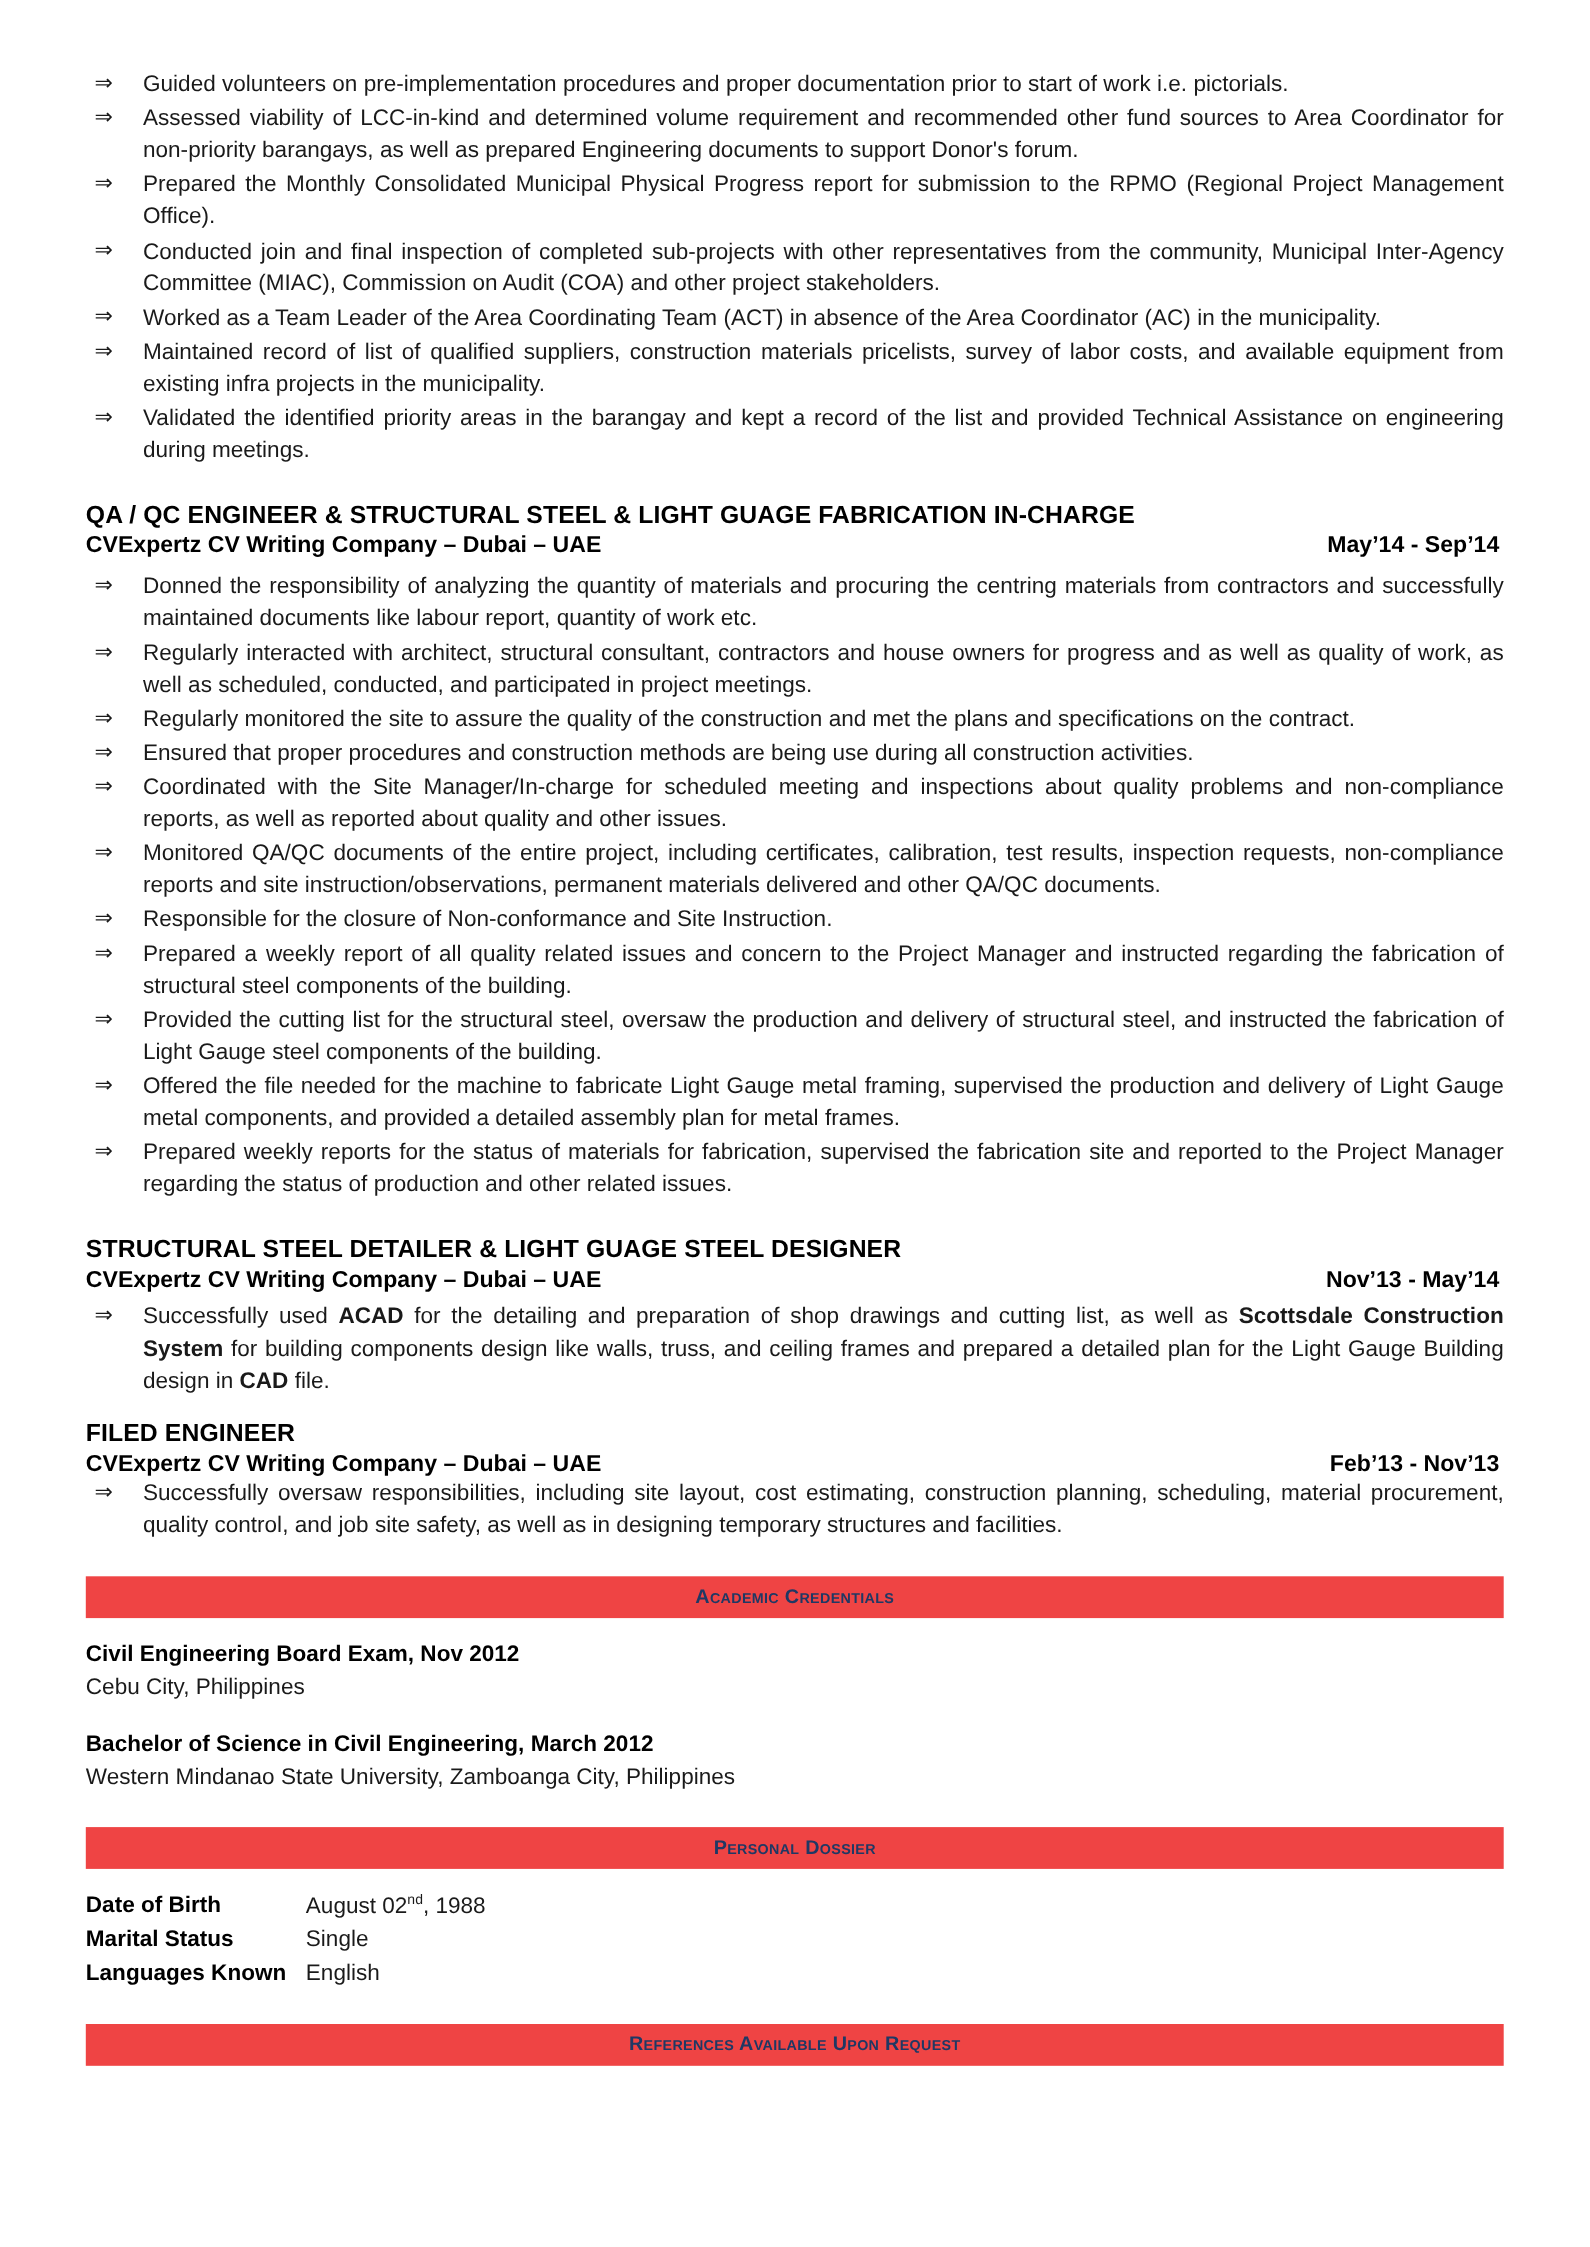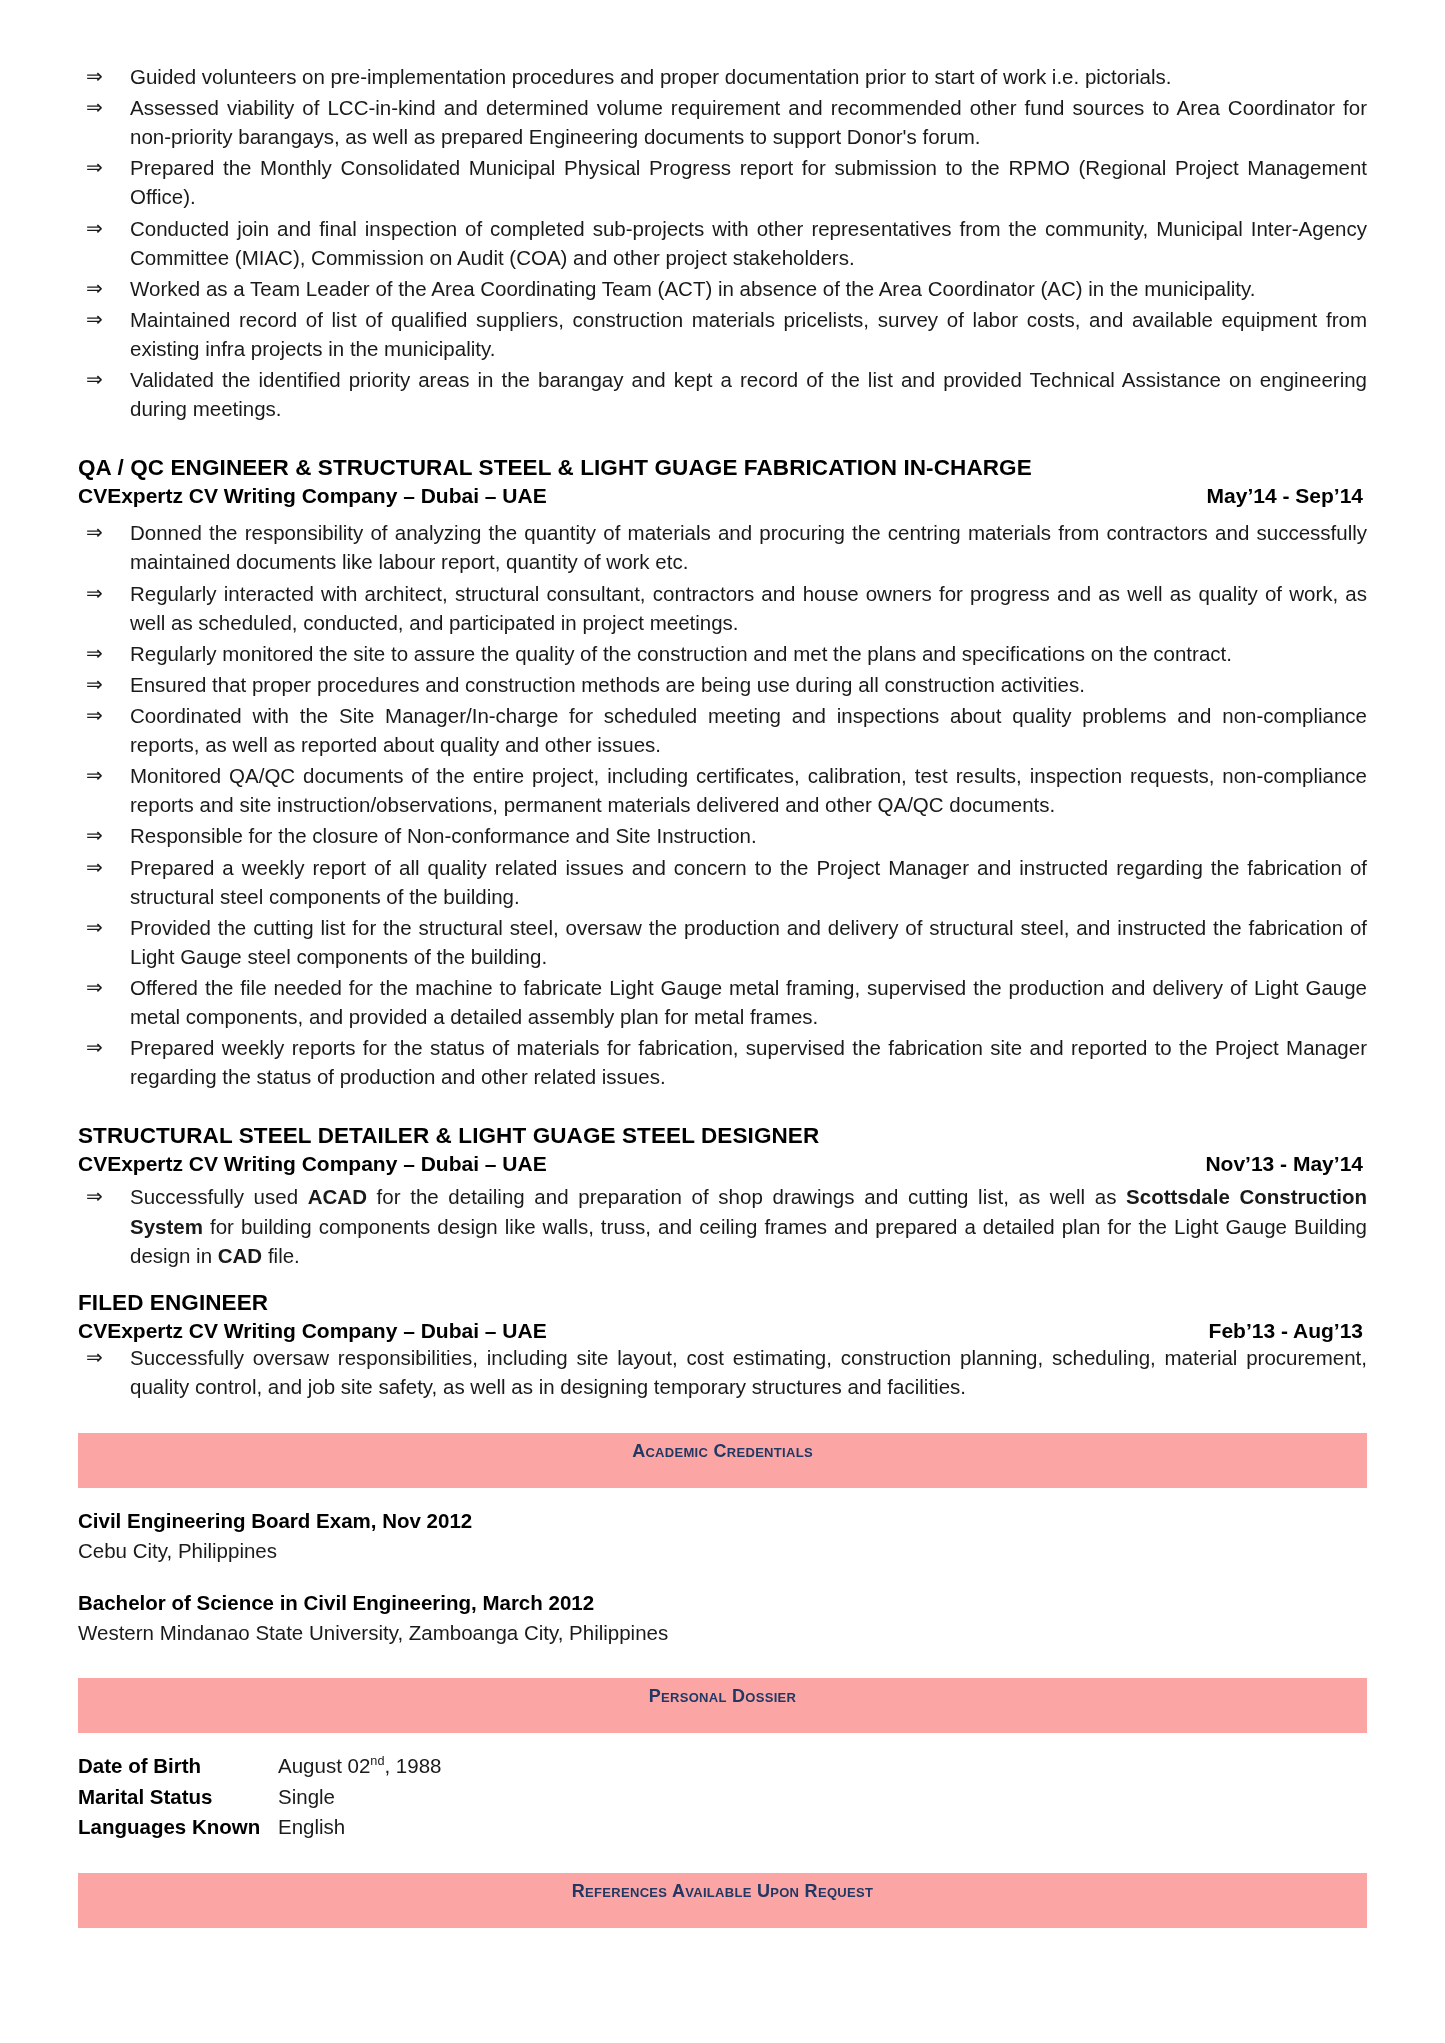--- a/index.html
+++ b/index.html
@@ -70,23 +70,23 @@
   .job-meta .company { white-space: nowrap; }
   .job-meta .dates { white-space: nowrap; padding-right: 4px; padding-left: 40px;}
 
   .gap-lg { height: 30px; }
   .gap-md { height: 18px; }
   .gap-sm { height: 10px; }
   .gap-xs { height: 6px; }
 
   
   .section-bar {
-    background: #fca5a5;
+    background: #ef4444;
     text-align: center;
-    padding: 8px 0 26px 0;
+    padding: 8px 0 9px 0;
     margin: 0;
   }
   .section-bar .bar-text {
     color: #1f3864;
     font-weight: bold;
     font-size: 18px;
     letter-spacing: 0.3px;
     font-variant: small-caps;
   }
 
@@ -172,21 +172,21 @@
           <li><span class="arrow">⇒</span><span><span>Successfully used </span><span style="font-weight: bold;">ACAD</span><span> for the detailing and preparation of shop drawings and cutting list, as well as </span><span style="font-weight: bold;">Scottsdale Construction System</span><span> for building components design like walls, truss, and ceiling frames and prepared a detailed plan for the Light Gauge Building design in </span><span style="font-weight: bold;">CAD</span><span> file.</span></span></li>
         </ul>
     </div>
 
     <div class="gap-md"></div>
 
     <div>
       <div class="job-title">FILED ENGINEER</div>
       <div class="job-meta">
         <span class="company">CVExpertz CV Writing Company – Dubai – UAE</span>
-        <span class="dates">Feb’13 - Aug’13</span>
+        <span class="dates">Feb’13 - Nov’13</span>
       </div>
       <ul class="bullets" id="job2-bullets">
           <li><span class="arrow">⇒</span><span>Successfully oversaw responsibilities, including site layout, cost estimating, construction planning, scheduling, material procurement, quality control, and job site safety, as well as in designing temporary structures and facilities.</span></li>
         </ul>
     </div>
 
     <div class="gap-lg"></div>
 
     <div class="section-bar">
       <span class="bar-text">Academic Credentials</span>

